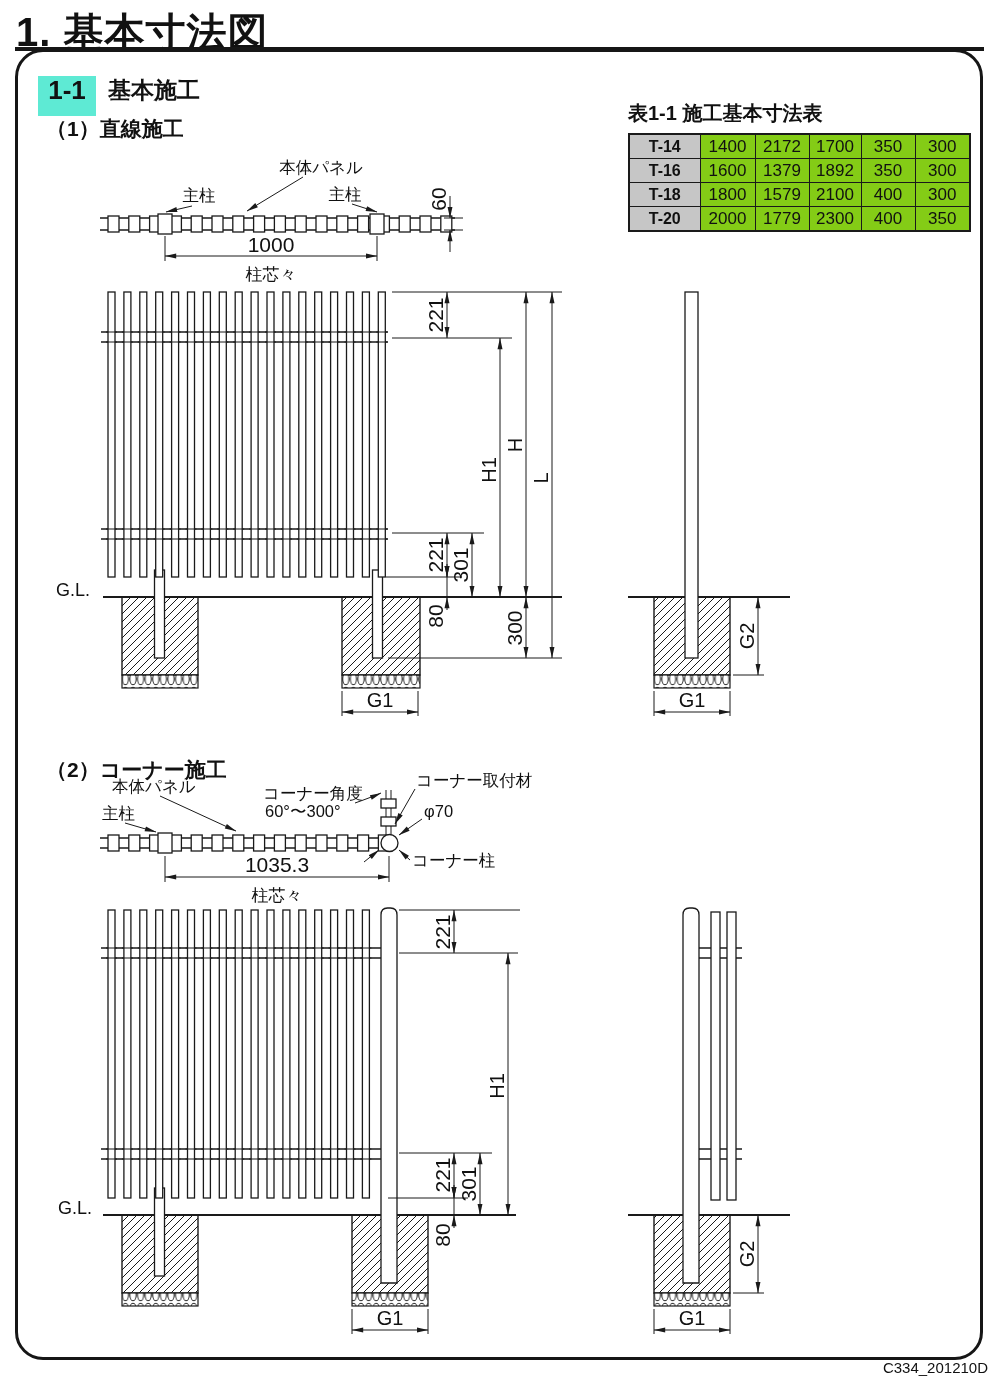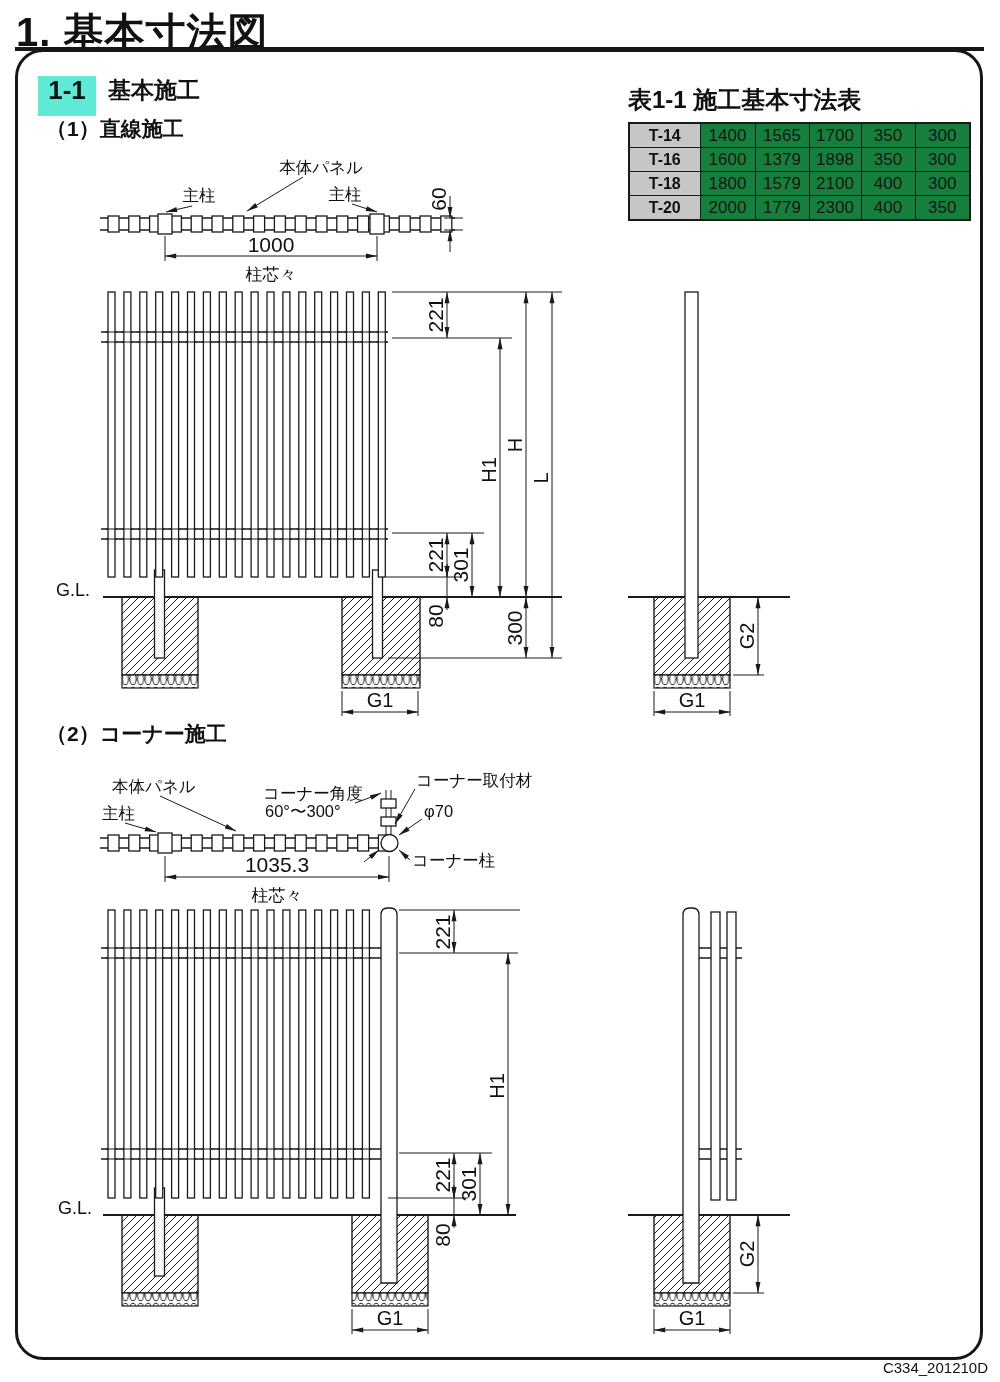--- a/index.html
+++ b/index.html
@@ -6,26 +6,26 @@
   body{width:1000px;height:1382px;background:#fff;position:relative;
        font-family:"Liberation Sans",sans-serif;color:#111;overflow:hidden}
   .abs{position:absolute}
   #page-title{left:16px;top:5px;font-size:40px;font-weight:bold;letter-spacing:1px}
   #title-rule{left:15px;top:47px;width:969px;height:4px;background:#161616}
   #main-box{left:15px;top:49px;width:962px;height:1305px;border:3px solid #161616;border-radius:28px}
   #sec-badge{left:38px;top:76px;width:58px;height:40px;background:#5eead4;
              font-size:26px;font-weight:bold;text-align:center;line-height:28px}
   #sec-title{left:108px;top:76px;font-size:23px;font-weight:bold;line-height:28px}
   #sub-a{left:46px;top:115px;font-size:21px;font-weight:bold}
-  #sub-b{left:46px;top:720px;font-size:21px;font-weight:bold}
+  #sub-b{left:46px;top:756px;font-size:21px;font-weight:bold}
   #doc-code{right:12px;top:1359px;font-size:15px}
   #spec{left:628px;top:84px}
-  #spec .t-title{font-size:24px;font-weight:bold;margin:0 0 6px 0}
+  #spec .t-title{font-size:20px;font-weight:bold;margin:16px 0 6px 0}
   #spec table{border-collapse:collapse;border:2.5px solid #1a1a1a;table-layout:fixed}
-  #spec td{border:1.8px solid #1a1a1a;text-align:center;padding:0;height:23px;background:#15803d;overflow:hidden}
+  #spec td{border:1.8px solid #1a1a1a;text-align:center;padding:0;height:23px;background:#84cc16;overflow:hidden}
   #spec td.hc{background:#c6c6c6;font-weight:bold;font-size:18px}
   #spec td.nc{background:#c6c6c6;font-weight:bold;font-size:16px}
   #spec td.num{font-size:17px}
   svg{position:absolute;left:0;top:0}
   svg text{fill:#111}
   .ol{fill:#fff;stroke:#1a1a1a;stroke-width:1.3}
   .edge{stroke:#1a1a1a;stroke-width:1.3;fill:none}
   .thin{stroke:#1a1a1a;stroke-width:1;fill:none}
   .glline{stroke:#1a1a1a;stroke-width:2;fill:none}
   .hatchr{fill:url(#hatch);stroke:#1a1a1a;stroke-width:1.4}
@@ -463,30 +463,30 @@
         <col style="width:55px">
         <col style="width:54px">
         <col style="width:52px">
         <col style="width:54px">
         <col style="width:55px">
       </colgroup>
     <tbody>
     <tr>
       <td class="nc">T-14</td>
       <td class="num">1400</td>
-      <td class="num">1565</td>
+      <td class="num">2172</td>
       <td class="num">1700</td>
       <td class="num">350</td>
       <td class="num">300</td>
     </tr>
     <tr>
       <td class="nc">T-16</td>
       <td class="num">1600</td>
       <td class="num">1379</td>
-      <td class="num">1898</td>
+      <td class="num">1892</td>
       <td class="num">350</td>
       <td class="num">300</td>
     </tr>
     <tr>
       <td class="nc">T-18</td>
       <td class="num">1800</td>
       <td class="num">1579</td>
       <td class="num">2100</td>
       <td class="num">400</td>
       <td class="num">300</td>

